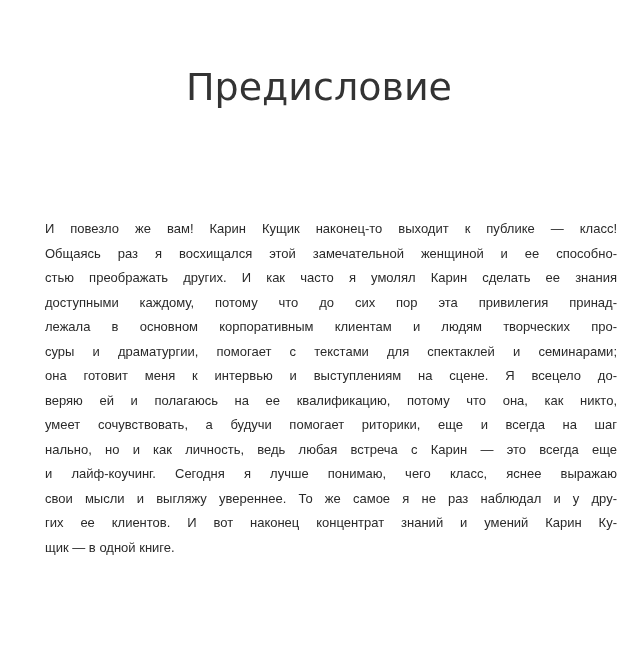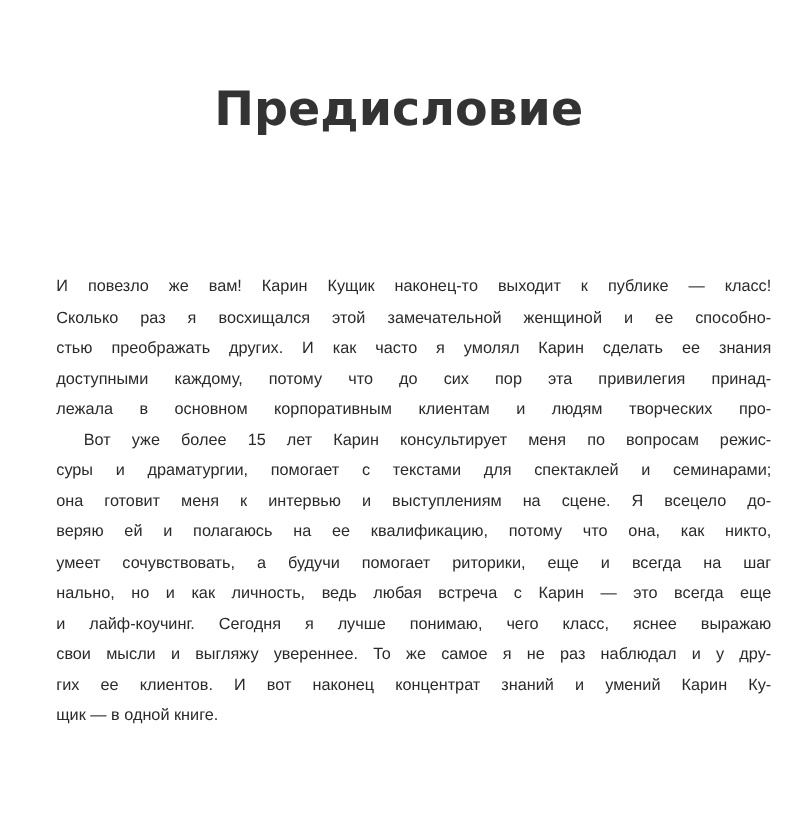--- a/index.html
+++ b/index.html
@@ -2,21 +2,21 @@
 <html><head>
 <meta charset="utf-8">
 <style>
   html, body { margin: 0; padding: 0; background: #ffffff; }
   body { width: 638px; height: 653px; overflow: hidden; position: relative; }
   .page { position: absolute; left: 0; top: 0; width: 638px; height: 653px; background: #ffffff; }
   .title {
     position: absolute; left: 0; top: 62px; width: 638px;
     text-align: center;
     font-family: "DejaVu Sans", sans-serif;
-    font-size: 38px; font-weight: bold; color: #333333;
+    font-size: 38px; font-weight: normal; color: #333333;
     letter-spacing: 0px; line-height: 50px;
   }
   .body-text {
     position: absolute; left: 45px; top: 217px; width: 572px;
     font-family: Liberation Sans, sans-serif;
     font-size: 13px; line-height: 24.5px; color: #2a2a2a;
   }
   .line {
     display: block; height: 24.5px; white-space: nowrap;
     text-align: justify; text-align-last: justify;
@@ -26,27 +26,26 @@
 </style>
 </head>
 <body>
 
 <div class="page">
   <h1 class="title" style="margin:0;">Предисловие</h1>
 
   <div class="body-text">
     <div>
       <span class="line">И повезло же вам! Карин Кущик наконец-то выходит к публике — класс!</span>
-      <span class="line">Сколько раз я восхищался этой замечательной женщиной и ее способно-</span>
+      <span class="line">Общаясь раз я восхищался этой замечательной женщиной и ее способно-</span>
       <span class="line">стью преображать других. И как часто я умолял Карин сделать ее знания</span>
       <span class="line">доступными каждому, потому что до сих пор эта привилегия принад-</span>
       <span class="line">лежала в основном корпоративным клиентам и людям творческих про-</span>
     </div>
     <div>
-      <span class="line indent">Вот уже более 15 лет Карин консультирует меня по вопросам режис-</span>
       <span class="line">суры и драматургии, помогает с текстами для спектаклей и семинарами;</span>
       <span class="line">она готовит меня к интервью и выступлениям на сцене. Я всецело до-</span>
       <span class="line">веряю ей и полагаюсь на ее квалификацию, потому что она, как никто,</span>
       <span class="line">умеет сочувствовать, а будучи помогает риторики, еще и всегда на шаг</span>
       <span class="line">нально, но и как личность, ведь любая встреча с Карин — это всегда еще</span>
       <span class="line">и лайф-коучинг. Сегодня я лучше понимаю, чего класс, яснее выражаю</span>
       <span class="line">свои мысли и выгляжу увереннее. То же самое я не раз наблюдал и у дру-</span>
       <span class="line">гих ее клиентов. И вот наконец концентрат знаний и умений Карин Ку-</span>
       <span class="line last">щик — в одной книге.</span>
     </div>

